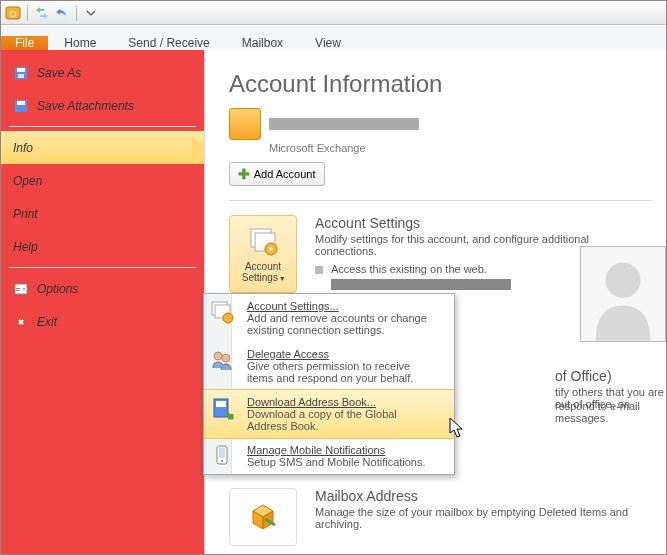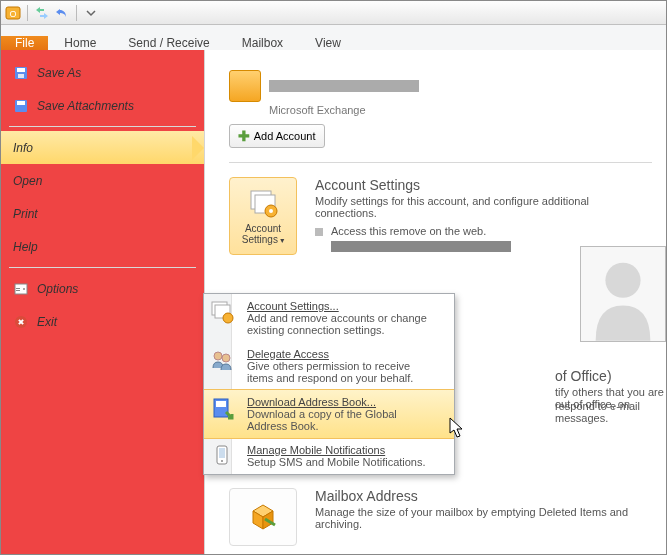--- a/index.html
+++ b/index.html
@@ -140,20 +140,21 @@
       <span class="sb-icon"><svg viewBox="0 0 16 16">
             <circle cx="8" cy="8" r="6" fill="#d94b3a"></circle>
             <rect x="5" y="7" width="6" height="2" fill="#fff" transform="rotate(45 8 8)"></rect>
             <rect x="5" y="7" width="6" height="2" fill="#fff" transform="rotate(-45 8 8)"></rect>
           </svg></span>
       <span>Exit</span>
     </div>
   </div>
 
   <div class="content">
+    <h1 class="page-title">Account Information</h1>
 
     <div class="acct-row">
       <div class="acct-icon"></div>
       <div class="acct-name"></div>
     </div>
     <div class="acct-type">Microsoft Exchange</div>
 
     <div class="add-acct">
       <span class="plus">✚</span>
       <span>Add Account</span>
@@ -172,21 +173,21 @@
               <circle cx="24" cy="24" r="2" fill="#fff"></circle>
             </svg>
         </span>
         <span><span>Account Settings</span><span style="font-size:8px"> ▾</span></span>
       </div>
       <div class="sec-text">
         <div class="sec-title">Account Settings</div>
         <div>Modify settings for this account, and configure additional connections.</div>
         <div class="bullet">
           <span class="sq"></span>
-          <span>Access this remove on the web.</span>
+          <span>Access this existing on the web.</span>
         </div>
         <div class="bullet" style="margin-top:4px">
           <span style="width:8px"></span>
           <span class="redact"></span>
         </div>
       </div>
     </div>
 
     
     <div class="partial" style="top:318px">

